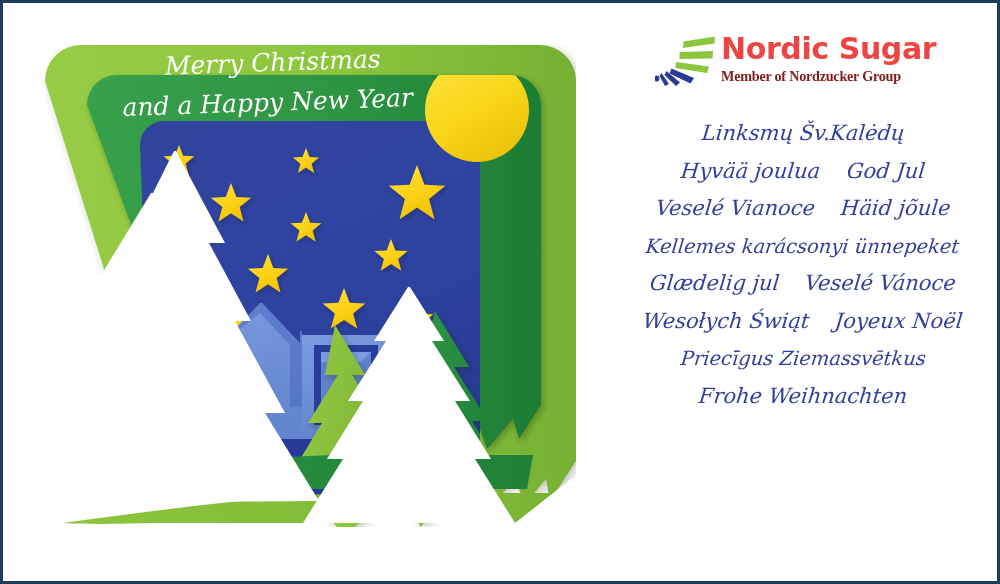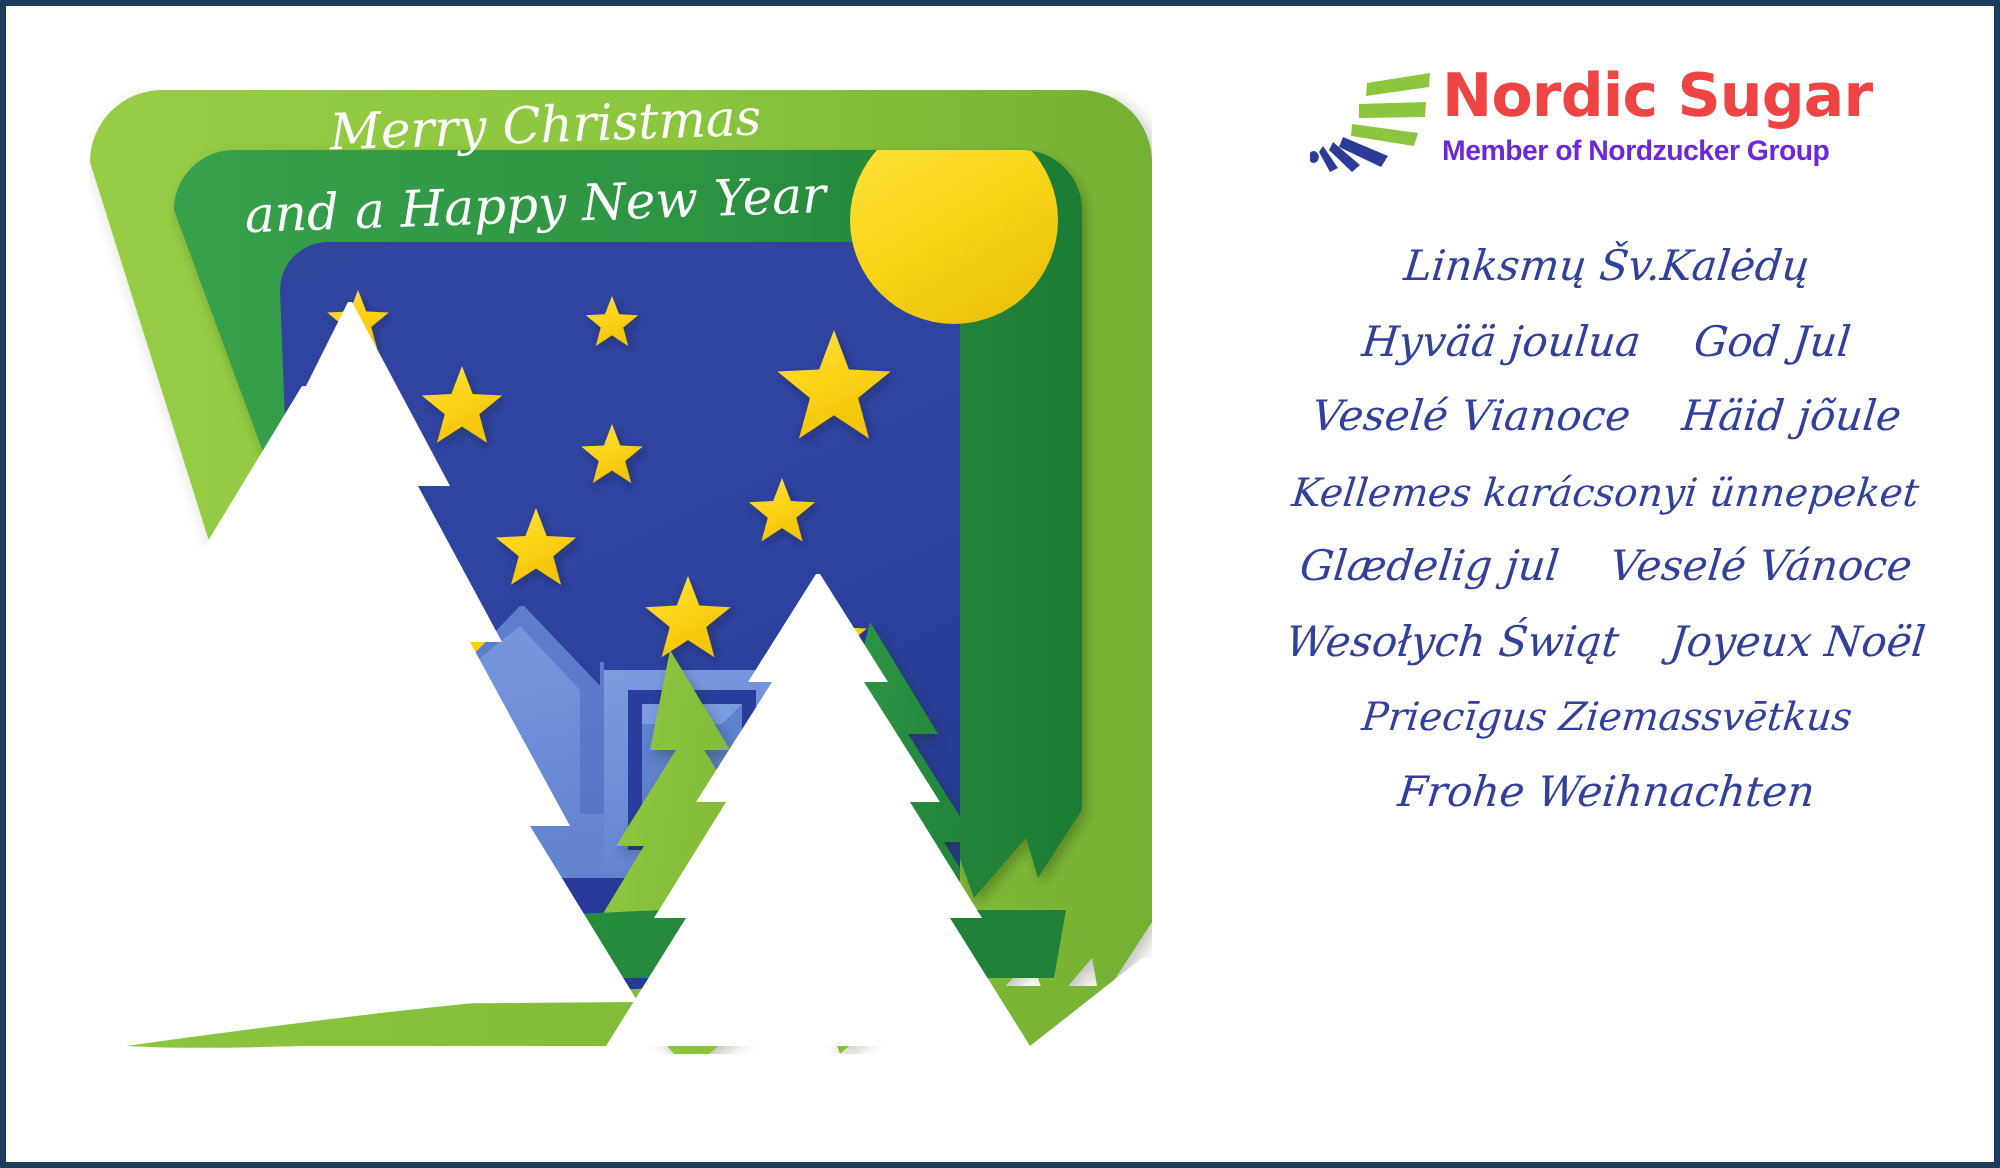--- a/index.html
+++ b/index.html
@@ -59,24 +59,24 @@
   #logo-name {
     font-family: "DejaVu Sans", sans-serif;
     font-size: 30px;
     font-weight: bold;
     color: #ef4444;
     letter-spacing: -0.4px;
     line-height: 36px;
     white-space: nowrap;
   }
   #logo-tagline {
-    font-family: Liberation Sans, sans-serif;
+    font-family: Liberation Serif, serif;
     font-size: 14.2px;
     font-weight: bold;
-    color: #6d28d9;
+    color: #7f1d1d;
     letter-spacing: -0.25px;
     line-height: 18px;
     white-space: nowrap;
   }
   #greetings {
     position: absolute;
     left: 0;
     top: 112px;
     width: 400px;
     text-align: center;

